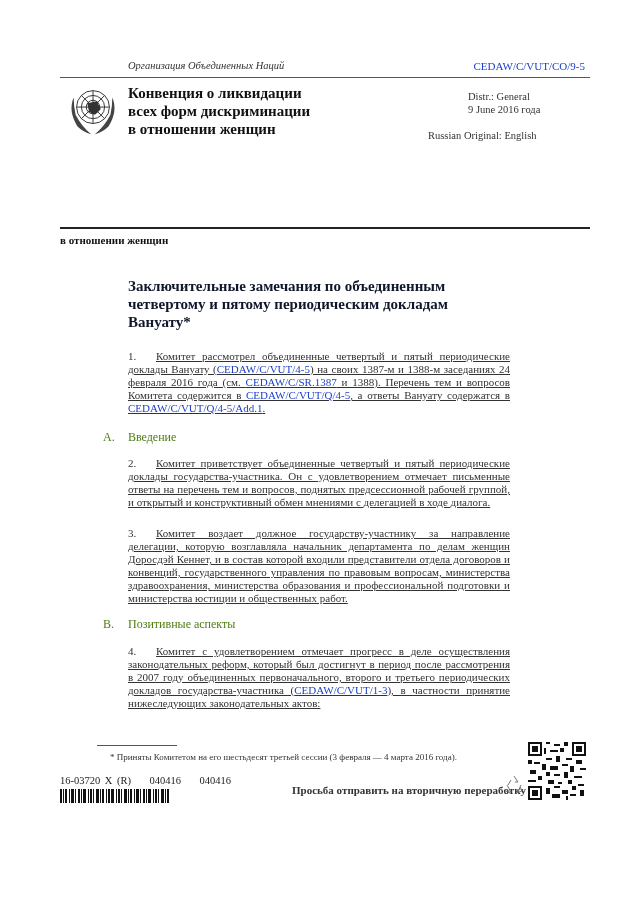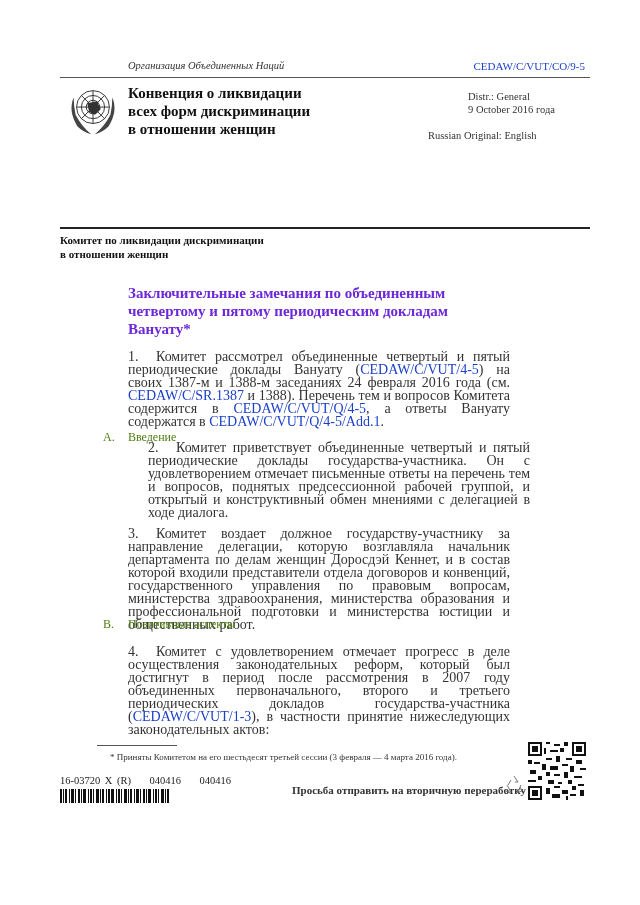--- a/index.html
+++ b/index.html
@@ -8,22 +8,22 @@
   .abs { position: absolute; }
   .org { left: 128px; top: 60px; font-size: 10.5px; color: #333; font-style: italic; }
   .symbol { right: 55px; top: 60px; font-size: 11px; color: #1a3fc8; }
   .rule-top { left: 60px; top: 77px; width: 530px; height: 1px; background: #555; }
   .emblem { left: 64px; top: 80px; width: 58px; height: 58px; }
   .conv-title { left: 128px; top: 84px; font-size: 15px; font-weight: bold; line-height: 18px; color: #111; }
   .distr { left: 428px; top: 90px; font-size: 10.5px; line-height: 13px; color: #333; margin-left: 40px; }
   .lang { left: 428px; top: 130px; font-size: 10.5px; color: #333; }
   .rule-thick { left: 60px; top: 227px; width: 530px; height: 2px; background: #222; }
   .committee { left: 60px; top: 233px; font-size: 11px; font-weight: bold; line-height: 14px; color: #111; }
-  .doc-title { left: 128px; top: 277px; font-size: 15px; font-weight: bold; line-height: 18px; color: #6d28d9; margin-top: 7px; }
-  .para { left: 128px; width: 382px; font-size: 14px; line-height: 13px; text-align: justify; color: #333; }
+  .doc-title { left: 128px; top: 277px; font-size: 15px; font-weight: bold; line-height: 18px; color: #0f172a; }
+  .para { left: 128px; width: 382px; font-size: 11px; line-height: 13px; text-align: justify; color: #333; text-decoration: underline; }
   .para .num { display: inline-block; width: 28px; }
   .link { color: #1a3fc8; }
   .heading { left: 103px; font-size: 12px; font-weight: normal; color: #4d7c0f; }
   .heading .letter { display: inline-block; width: 25px; }
   .fn-rule { left: 97px; top: 745px; width: 80px; height: 1px; background: #555; }
   .footnote { left: 110px; top: 752px; font-size: 9px; color: #333; }
   .jobnum { left: 60px; top: 775px; font-size: 10.5px; color: #222; word-spacing: 2px; }
   .barcode { left: 60px; top: 789px; width: 110px; height: 14px; }
   .recycle-text { left: 292px; top: 784px; font-size: 11px; font-weight: bold; color: #333; text-align: right; }
   .recycle-icon { left: 503px; top: 773px; width: 22px; height: 24px; }
@@ -54,45 +54,44 @@
 </svg>
 
 <div class="abs conv-title">
   <div>Конвенция о ликвидации</div>
   <div>всех форм дискриминации</div>
   <div>в отношении женщин</div>
 </div>
 
 <div class="abs distr">
   <div>Distr.: General</div>
-  <div>9 October 2016 года</div>
+  <div>9 June 2016 года</div>
 </div>
 <div class="abs lang">Russian Original: English</div>
 
 <div class="abs rule-thick"></div>
 <div class="abs committee">
-  <div>Комитет по ликвидации дискриминации</div>
   <div>в отношении женщин</div>
 </div>
 
 <div class="abs doc-title">
   <div>Заключительные замечания по объединенным</div>
   <div>четвертому и пятому периодическим докладам</div>
   <div>Вануату*</div>
 </div>
 
 <div class="abs para" style="top:350px;">
   <span class="num">1.</span><span>Комитет рассмотрел объединенные четвертый и пятый периодические доклады Вануату (</span><span class="link">CEDAW/C/VUT/4-5</span><span>) на своих 1387-м и 1388-м заседаниях 24 февраля 2016 года (см. </span><span class="link">CEDAW/C/SR.1387</span><span> и 1388). Перечень тем и вопросов Комитета содержится в </span><span class="link">CEDAW/C/VUT/Q/4-5</span><span>, а ответы Вануату содержатся в </span><span class="link">CEDAW/C/VUT/Q/4-5/Add.1</span><span>.</span>
 </div>
 
 <div class="abs heading" style="top:430px;">
   <span class="letter">A.</span><span>Введение</span>
 </div>
 
-<div class="abs para" style="top:441px;margin-left:20px;">
+<div class="abs para" style="top:457px;">
   <span class="num">2.</span><span>Комитет приветствует объединенные четвертый и пятый периодические доклады государства-участника. Он с удовлетворением отмечает письменные ответы на перечень тем и вопросов, поднятых предсессионной рабочей группой, и открытый и конструктивный обмен мнениями с делегацией в ходе диалога.</span>
 </div>
 
 <div class="abs para" style="top:527px;">
   <span class="num">3.</span><span>Комитет воздает должное государству-участнику за направление делегации, которую возглавляла начальник департамента по делам женщин Доросдэй Кеннет, и в состав которой входили представители отдела договоров и конвенций, государственного управления по правовым вопросам, министерства здравоохранения, министерства образования и профессиональной подготовки и министерства юстиции и общественных работ.</span>
 </div>
 
 <div class="abs heading" style="top:617px;">
   <span class="letter">B.</span><span>Позитивные аспекты</span>
 </div>

